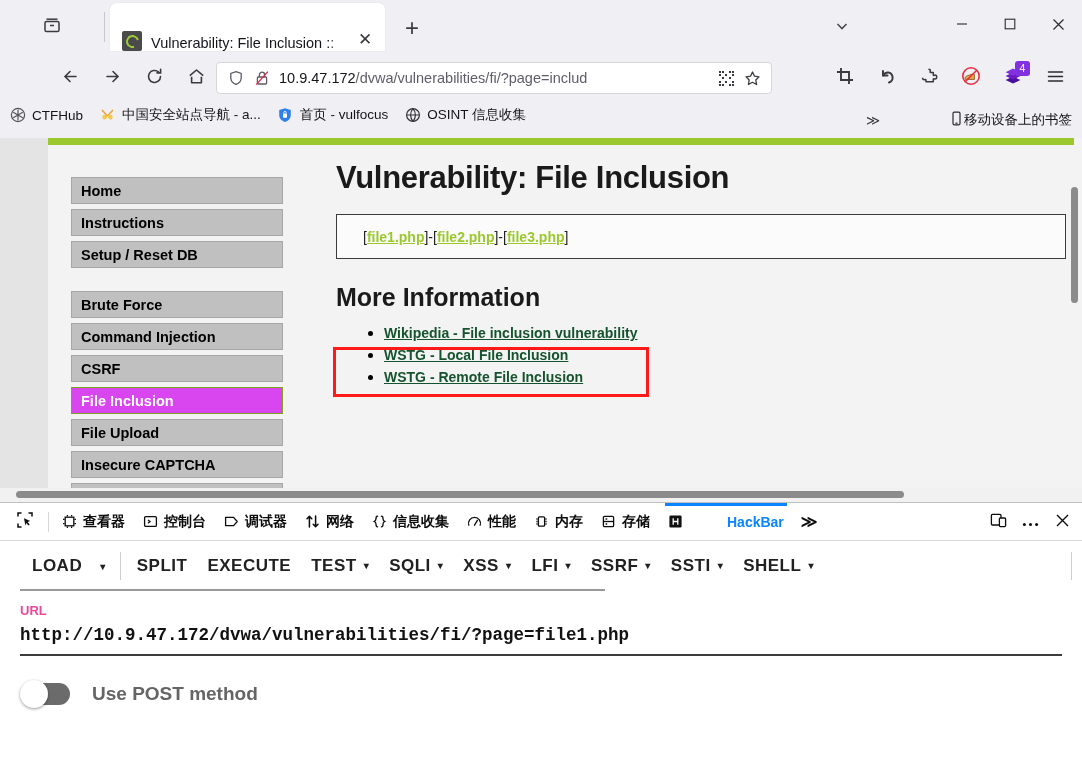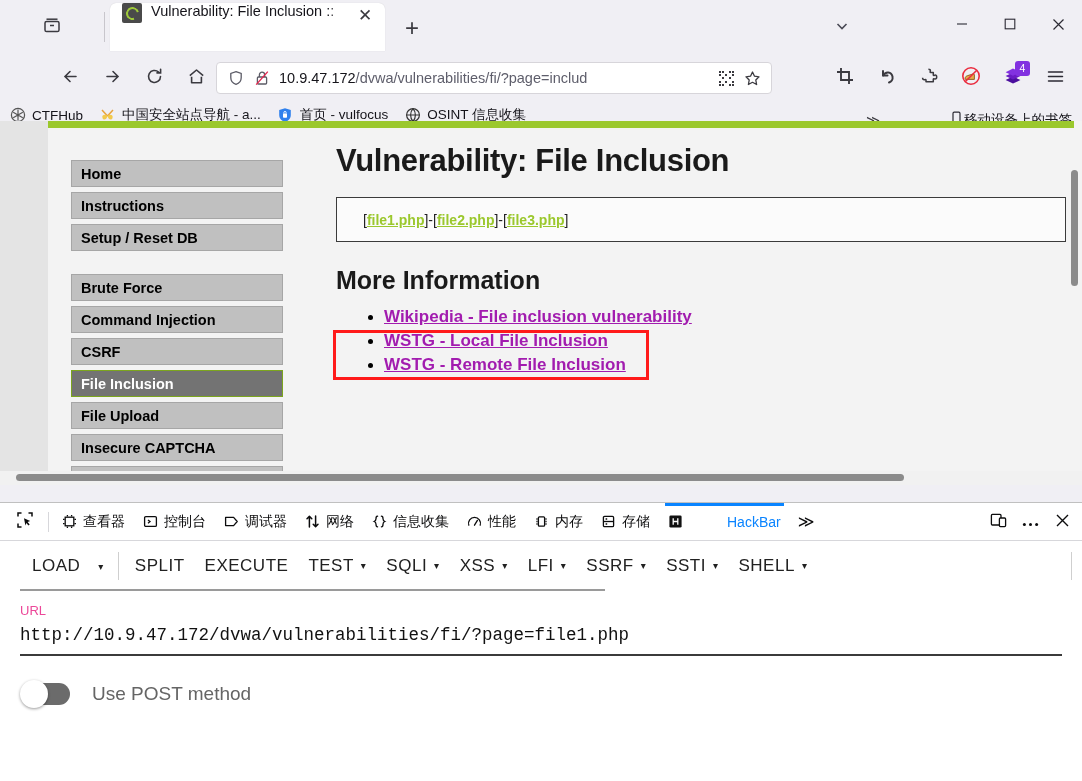--- a/index.html
+++ b/index.html
@@ -21,21 +21,21 @@
     position: absolute; left: 0; top: 0; width: 104px; height: 54px;
     display: flex; align-items: center; justify-content: center;
   }
   .sep-v {
     position: absolute; left: 104px; top: 12px; width: 1px; height: 30px;
     background: #c8c6cc;
   }
   .tab {
     position: absolute; left: 110px; top: 3px; width: 275px; height: 48px;
     background: #ffffff; border-radius: 6px 6px 0 0;
-    display: flex; align-items: flex-start; padding: 0 8px 0 12px;
+    display: flex; align-items: flex-end; padding: 0 8px 0 12px;
     box-shadow: 0 0 1px rgba(0,0,0,.18);
   }
   .tab-favicon {
     width: 20px; height: 20px; flex: 0 0 20px; margin-right: 9px;
     border-radius: 2px;
     background: #4a4a4a;
     display: flex; align-items: center; justify-content: center;
   }
   .tab-favicon .ring {
     width: 13px; height: 13px; border-radius: 50%;
@@ -109,38 +109,38 @@
   }
   .bm .bmicon { width: 17px; height: 17px; margin-right: 6px; flex: 0 0 17px;
     display: flex; align-items: center; justify-content: center; }
   .bm-overflow { position: absolute; right: 196px; top: 5px; width: 26px; height: 26px;
     display: flex; align-items: center; justify-content: center; color: #3b3a40; }
   .bm-mobile { position: absolute; right: 4px; top: 5px; display: flex; align-items: center;
     height: 26px; padding: 0 6px; white-space: nowrap; }
 
   
   .viewport {
-    position: absolute; left: 0; top: 121px; width: 1082px; height: 364px;
+    position: absolute; left: 0; top: 138px; width: 1082px; height: 364px;
     background: #ffffff; overflow: hidden;
   }
   .page-bg { position: absolute; inset: 0; background: #f3f3f3; }
   .page-leftcol {
     position: absolute; left: 0; top: 0; width: 48px; height: 364px; background: #e4e4e4;
   }
   .green-strip {
     position: absolute; left: 48px; top: 0; width: 1026px; height: 7px; background: #9bc82d;
   }
   .sidebar { position: absolute; left: 71px; top: 39px; width: 212px; }
   .menu-item {
     height: 27px; margin-bottom: 5px;
     background: #c0c0c0; border: 1px solid #a6a6a6;
     display: flex; align-items: center; padding-left: 9px;
     font-size: 14.5px; font-weight: bold; color: #000; white-space: nowrap;
   }
-  .menu-item.active { background: #737373; border-color: #7ca51e; color: #ffffff; }
+  .menu-item.active { background: #d946ef; border-color: #7ca51e; color: #ffffff; }
   .menu-gap { height: 18px; }
 
   .content { position: absolute; left: 336px; top: 22px; width: 730px; }
   .pg-title {
     font-size: 31px; font-weight: bold; color: #1a1a1a; margin: 0 0 18px 0;
     letter-spacing: -0.3px;
   }
   .filebox {
     border: 1px solid #3b3b3b; background: #fbfbfb; height: 45px;
     display: flex; align-items: center; padding-left: 26px;
@@ -152,39 +152,39 @@
   .redbox {
     position: absolute; left: 333px; top: 209px; width: 316px; height: 50px;
     border: 3px solid #ff1a1a; pointer-events: none;
   }
   .mi-title {
     font-size: 25px; font-weight: bold; color: #1a1a1a; margin: 24px 0 12px 0;
   }
   .mi-list { margin: 0; padding-left: 48px; }
   .mi-list li { margin-bottom: 4px; }
   .mi-list a {
-    color: #a21caf; font-weight: bold; font-size: 17px; text-decoration: underline;
+    color: #14532d; font-weight: bold; font-size: 14px; text-decoration: underline;
   }
 
   .vscroll {
     position: absolute; right: 4px; top: 49px; width: 7px; height: 116px;
     background: #8b8b8b; border-radius: 4px;
   }
   .hscroll-track {
     position: absolute; left: 0; bottom: 0; width: 1082px; height: 14px; background: #f1f1f1;
   }
   .hscroll-thumb {
     position: absolute; left: 16px; bottom: 4px; width: 888px; height: 7px;
     background: #8b8b8b; border-radius: 4px;
   }
 
   
   .devtools {
     position: absolute; left: 0; top: 502px; width: 1082px; height: 257px;
-    background: #ffffff; border-top: 1px solid #c0c0c0;
+    background: #ffffff; border-top: 1px solid #c0c0c0; font-weight: bold;
   }
   .dt-toolbar {
     position: absolute; left: 0; top: 0; width: 1082px; height: 38px;
     border-bottom: 1px solid #d7d7db; display: flex; align-items: center;
     font-size: 14px; color: #0c0c0d;
   }
   .dt-picker { width: 38px; display: flex; align-items: center; justify-content: center; margin-left: 6px; }
   .dt-sep { width: 1px; height: 20px; background: #d7d7db; margin: 0 4px; }
   .dt-tab {
     display: flex; align-items: center; height: 37px; padding: 0 9px; white-space: nowrap;

